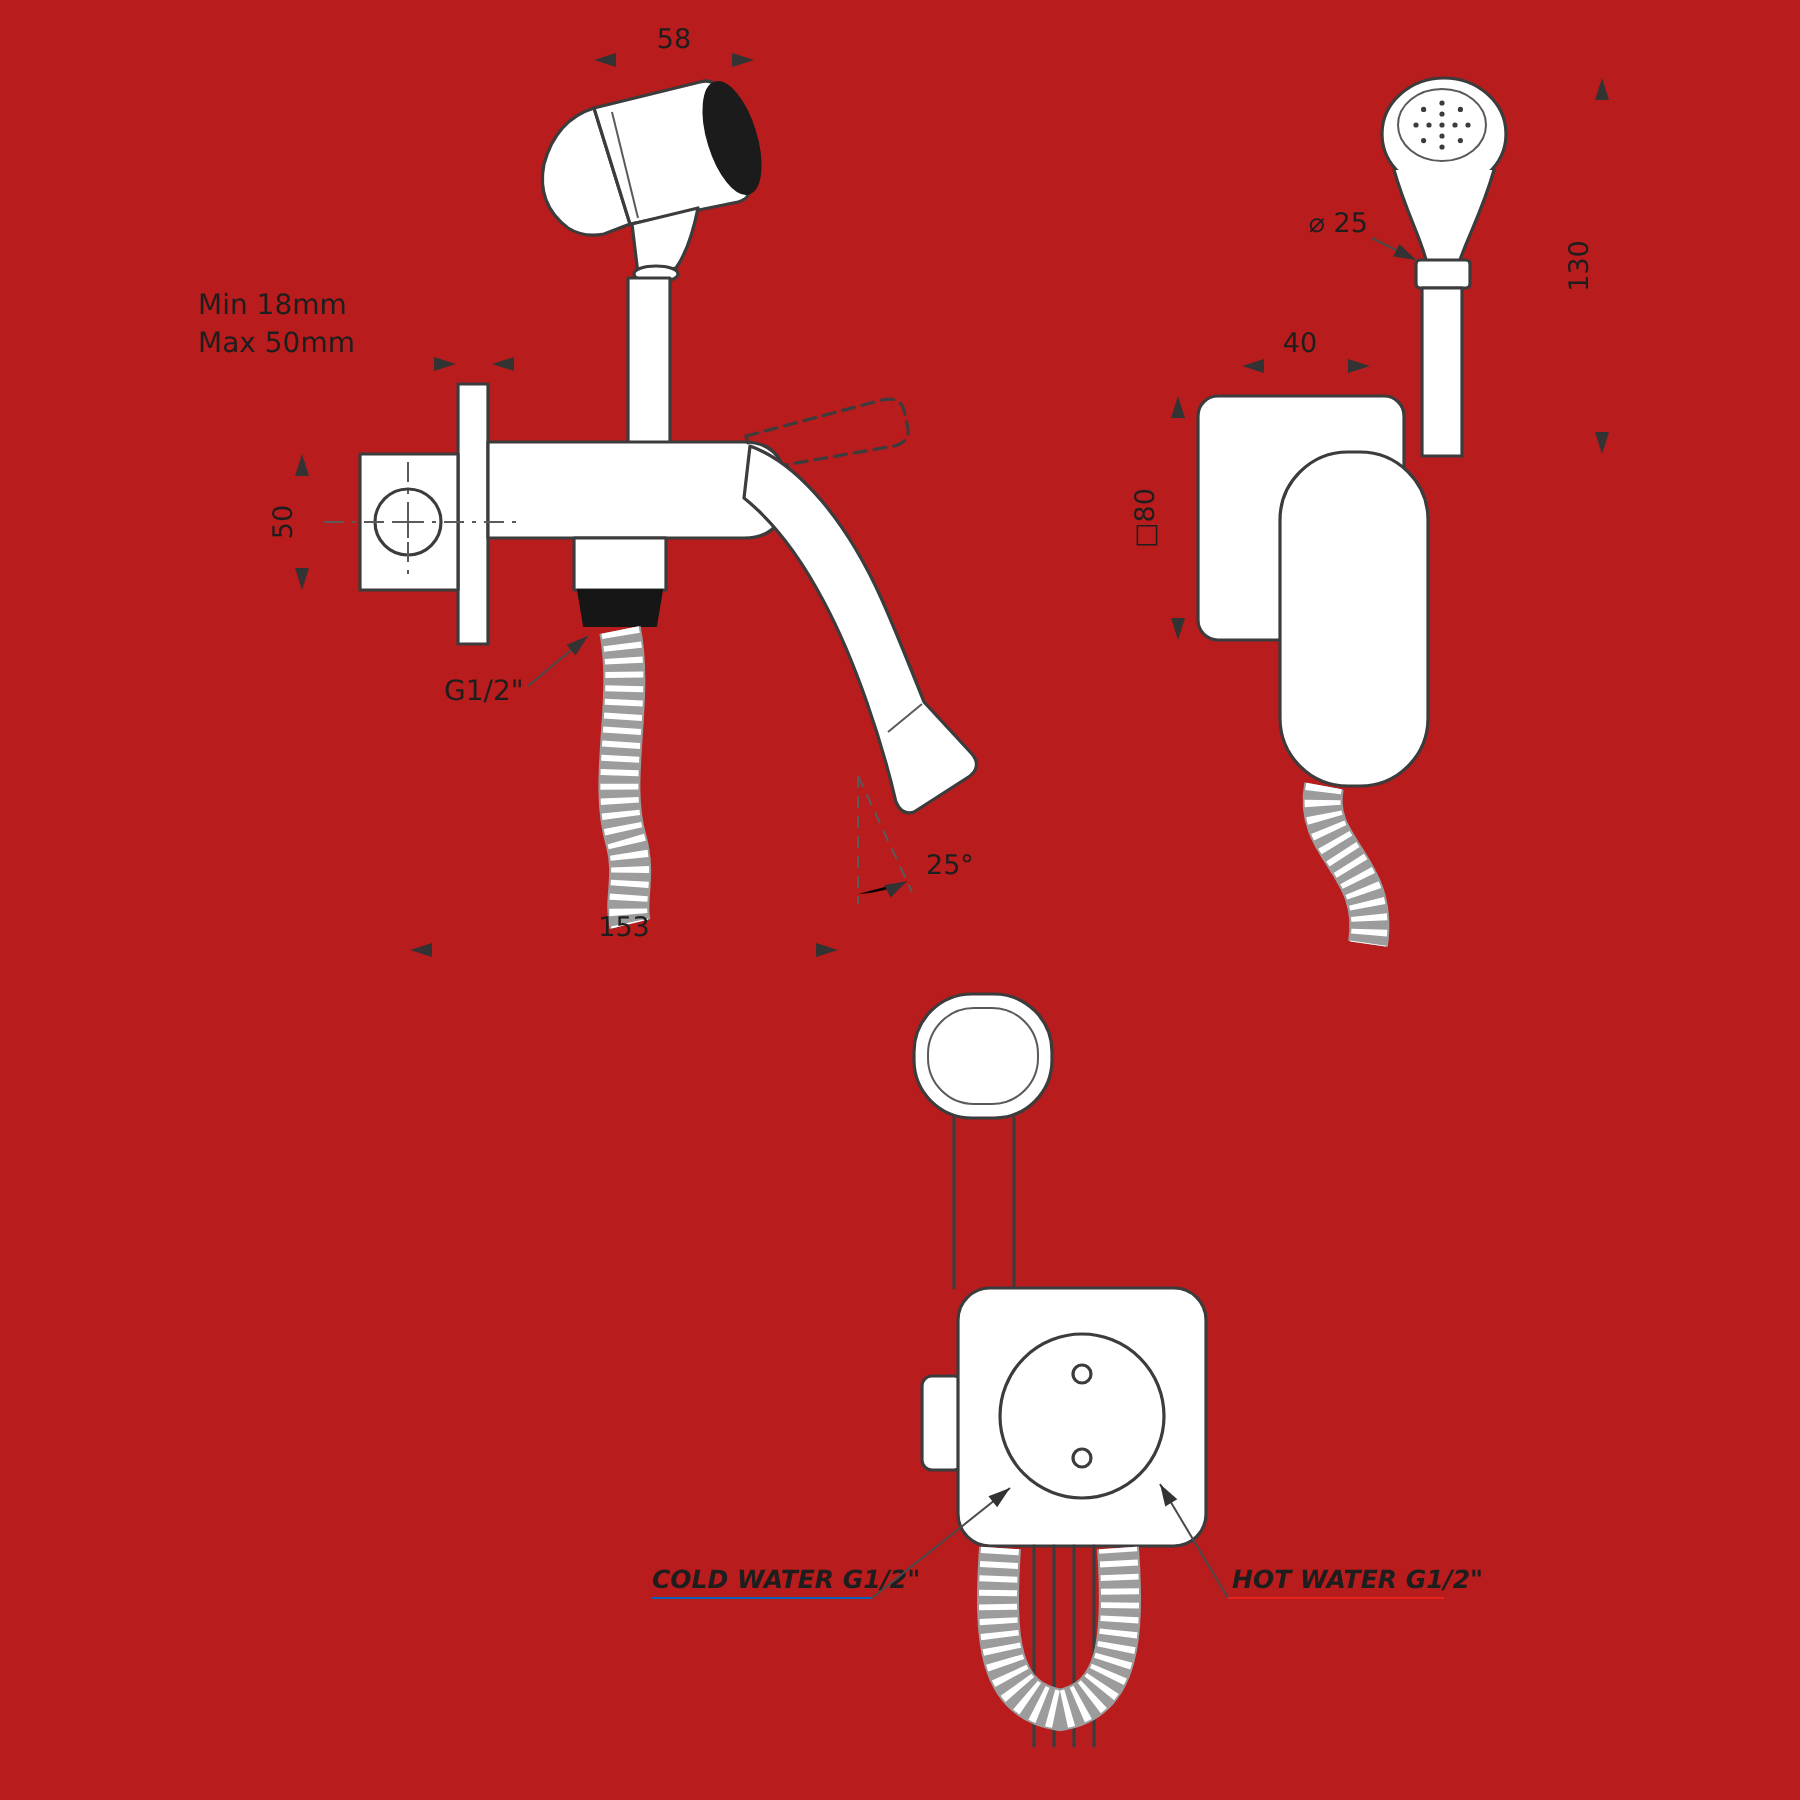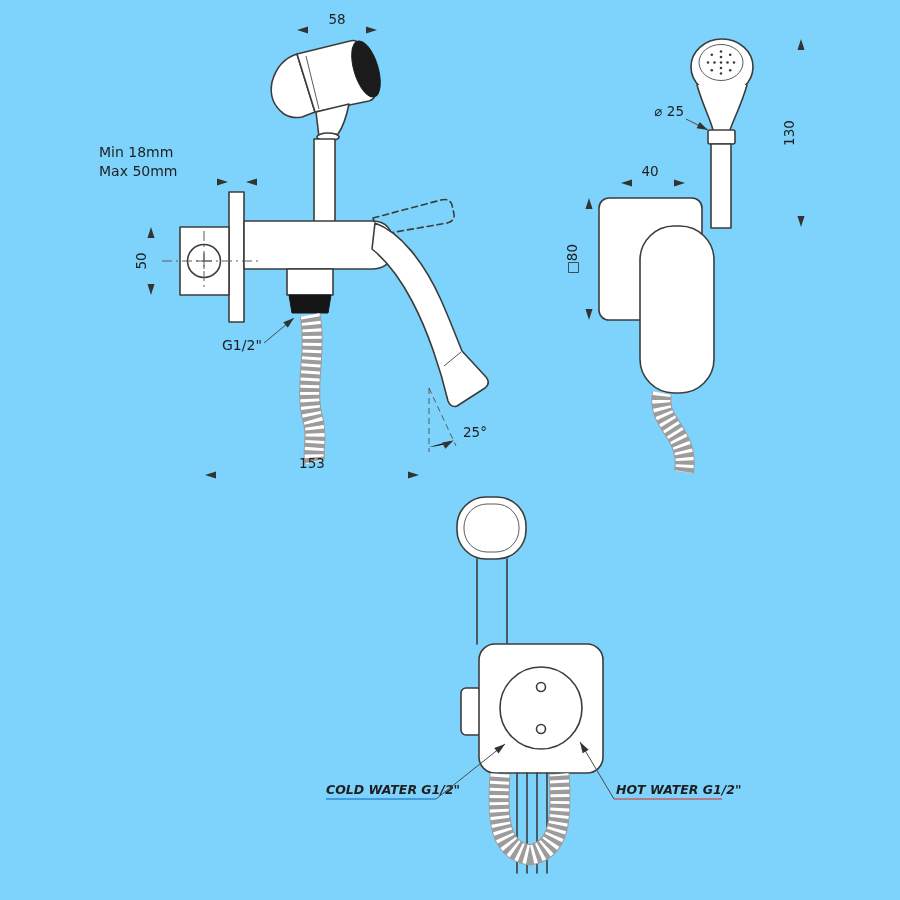--- a/index.html
+++ b/index.html
@@ -1,16 +1,16 @@
 <!DOCTYPE html>
 <html><head>
 <meta charset="utf-8">
 <style>
   html,body{margin:0;padding:0;background:#fff;}
-  .stage{width:900px;height:900px;background:#7dd3fc;position:relative;overflow:hidden;}
+  .stage{width:900px;height:900px;background:#b91c1c;position:relative;overflow:hidden;}
   svg{display:block;}
   text{font-family:"DejaVu Sans","Liberation Sans",sans-serif;fill:#1e1e1e;}
   text.dim-t{font-size:13.5px;}
   text.note-t{font-size:14px;}
   text.io-t{font-size:12.5px;font-style:italic;font-weight:600;}
   .ol{fill:#fff;stroke:#3c3c3c;stroke-width:1.6;stroke-linejoin:round;}
   .ol-n{fill:none;stroke:#3c3c3c;stroke-width:1.6;stroke-linejoin:round;stroke-linecap:round;}
   .thin{fill:none;stroke:#5a5a5a;stroke-width:1;}
   .dash{stroke-dasharray:6 4;}
   .cl{stroke-dasharray:10 4 2 4;}

